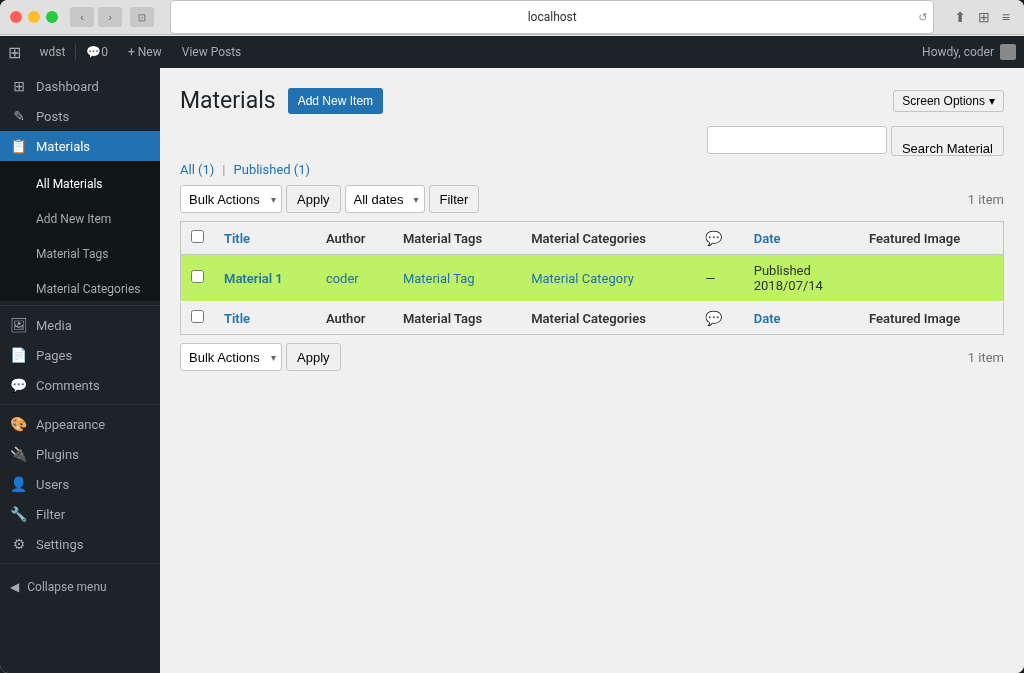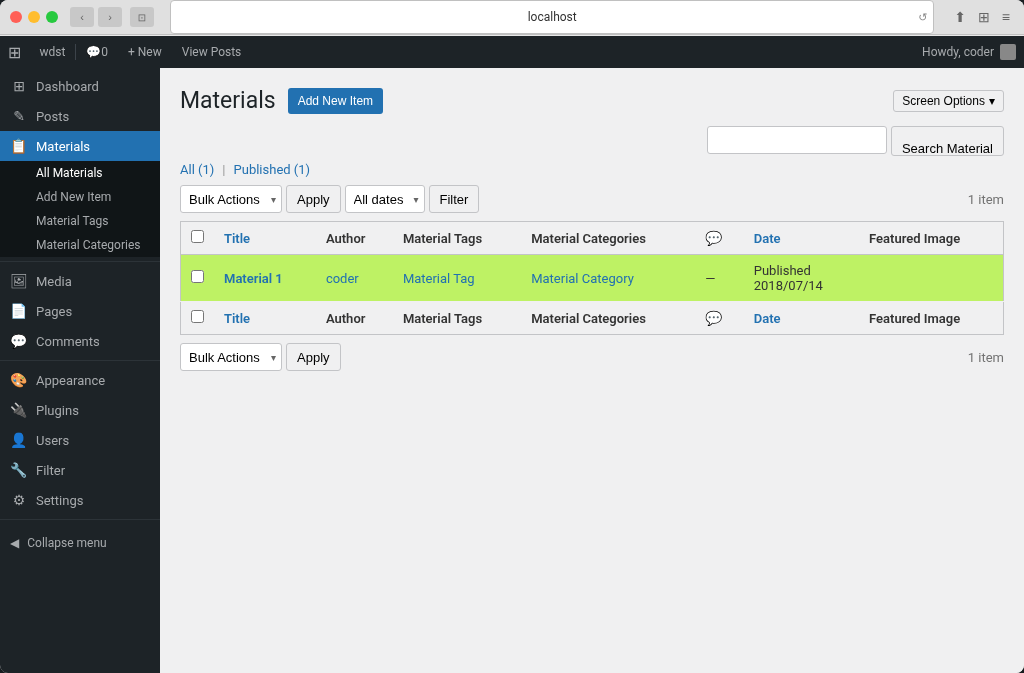--- a/index.html
+++ b/index.html
@@ -106,21 +106,21 @@
       font-size: 13px;
       color: #a7aaad;
       gap: 8px;
     }
     .sidebar-item.active { background: #2271b1; color: white; }
     .sidebar-icon { font-size: 14px; width: 18px; text-align: center; }
 
     .sidebar-submenu { list-style: none; background: #101517; }
     .sidebar-subitem {
       display: block;
-      padding: 5px 10px 5px 36px;
+      padding: 16px 10px 5px 36px;
       cursor: pointer;
       font-size: 12px;
       color: #a7aaad;
     }
     .sidebar-subitem.active-sub { color: white; }
 
     .sidebar-divider { height: 1px; background: #2c3338; margin: 4px 0; }
 
     
     .main-content {

